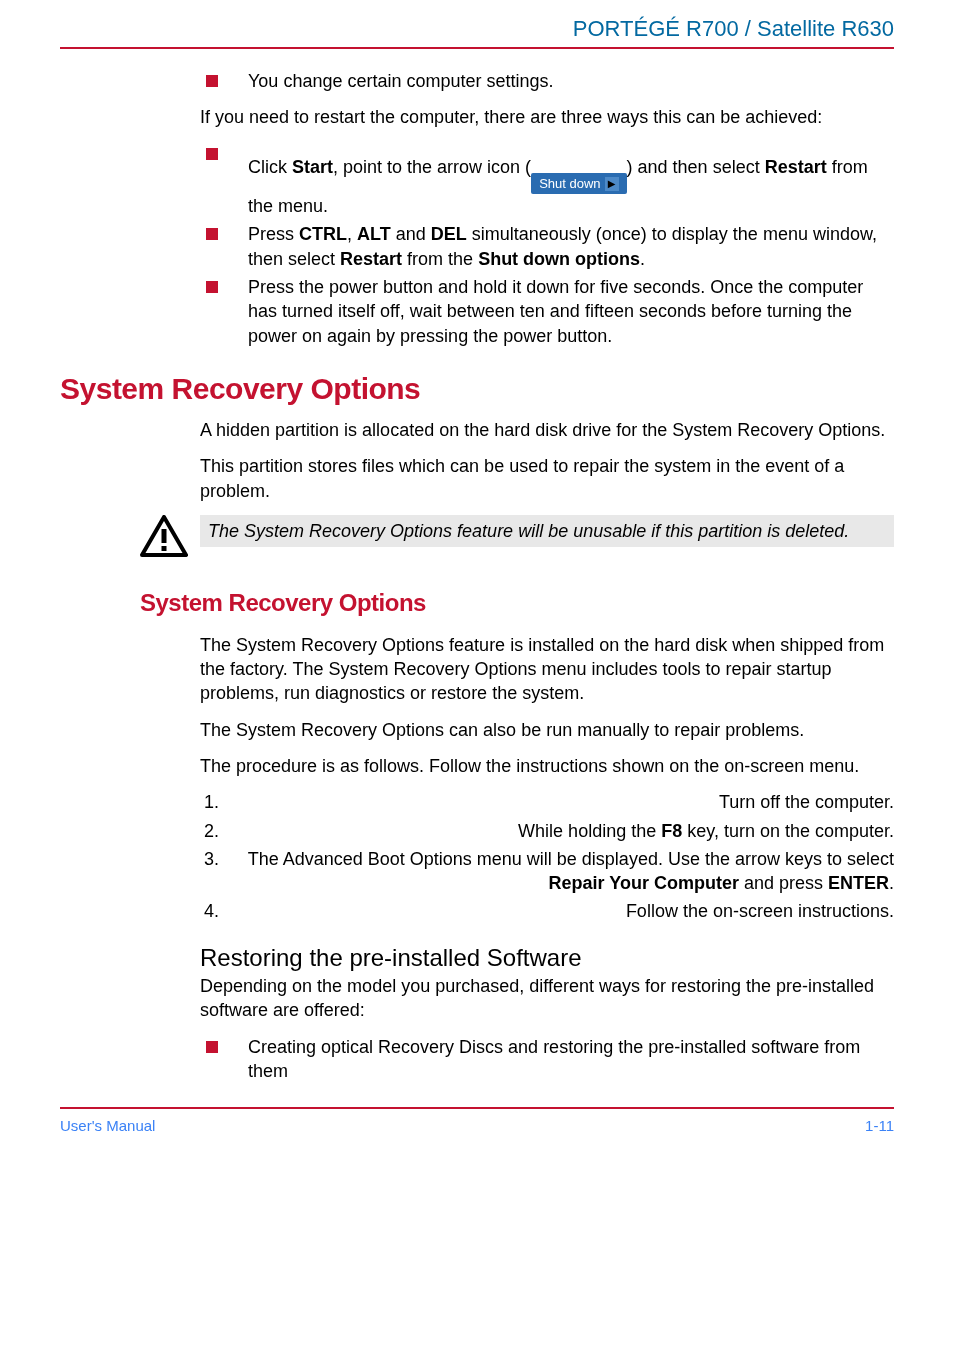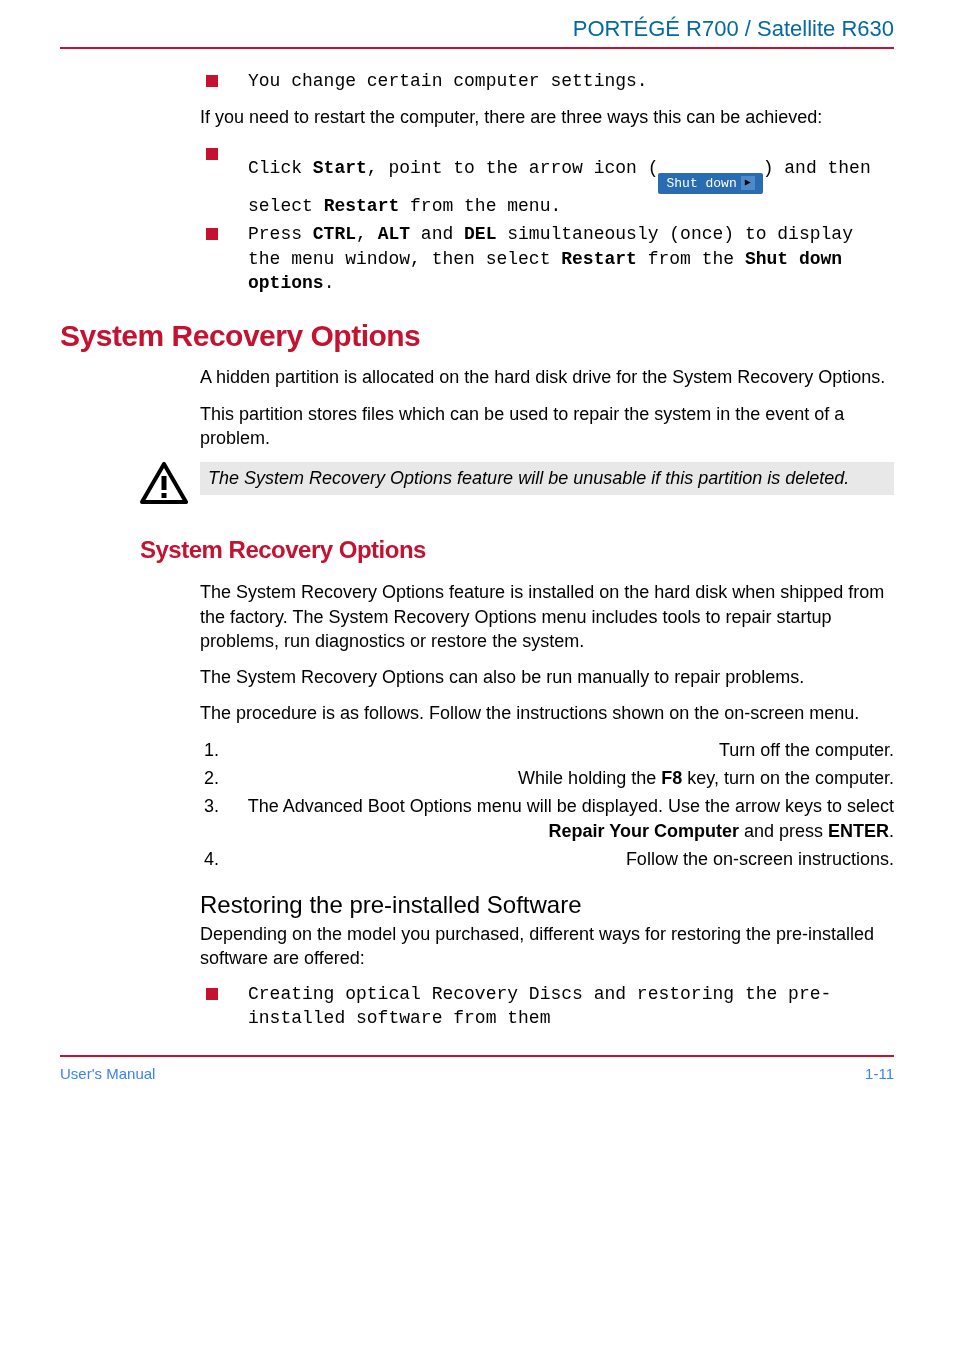--- a/index.html
+++ b/index.html
@@ -25,21 +25,20 @@
     }
     .content {
       padding-left: 140px;
       font-size: 18px;
       line-height: 1.35;
     }
     ul.square-list {
       list-style: none;
       padding-left: 0;
       margin: 0 0 12px 0;
-      font-family: Liberation Mono, monospace;
     }
     ul.square-list li {
       position: relative;
       padding-left: 48px;
       margin-bottom: 4px;
     }
     ul.square-list li::before {
       content: "";
       position: absolute;
       left: 6px;
@@ -154,20 +153,21 @@
 
     <p>If you need to restart the computer, there are three ways this can be achieved:</p>
 
     <ul class="square-list">
       <li>
         <span>Click </span><b>Start</b><span>, point to the arrow icon (</span><span class="shutdown-button"><span>Shut down</span><span class="arrow-box">▶</span></span><span>) and then select </span><b>Restart</b><span> from the menu.</span>
       </li>
       <li>
         <span>Press </span><b>CTRL</b><span>, </span><b>ALT</b><span> and </span><b>DEL</b><span> simultaneously (once) to display the menu window, then select </span><b>Restart</b><span> from the </span><b>Shut down options</b><span>.</span>
       </li>
+      <li><span>Press the power button and hold it down for five seconds. Once the computer has turned itself off, wait between ten and fifteen seconds before turning the power on again by pressing the power button.</span></li>
     </ul>
   </div>
 
   <h1 class="section-title section-offset" style="margin-left:0;">System Recovery Options</h1>
 
   <div class="content">
     <p>A hidden partition is allocated on the hard disk drive for the System Recovery Options.</p>
     <p>This partition stores files which can be used to repair the system in the event of a problem.</p>
 
     <div class="callout">

